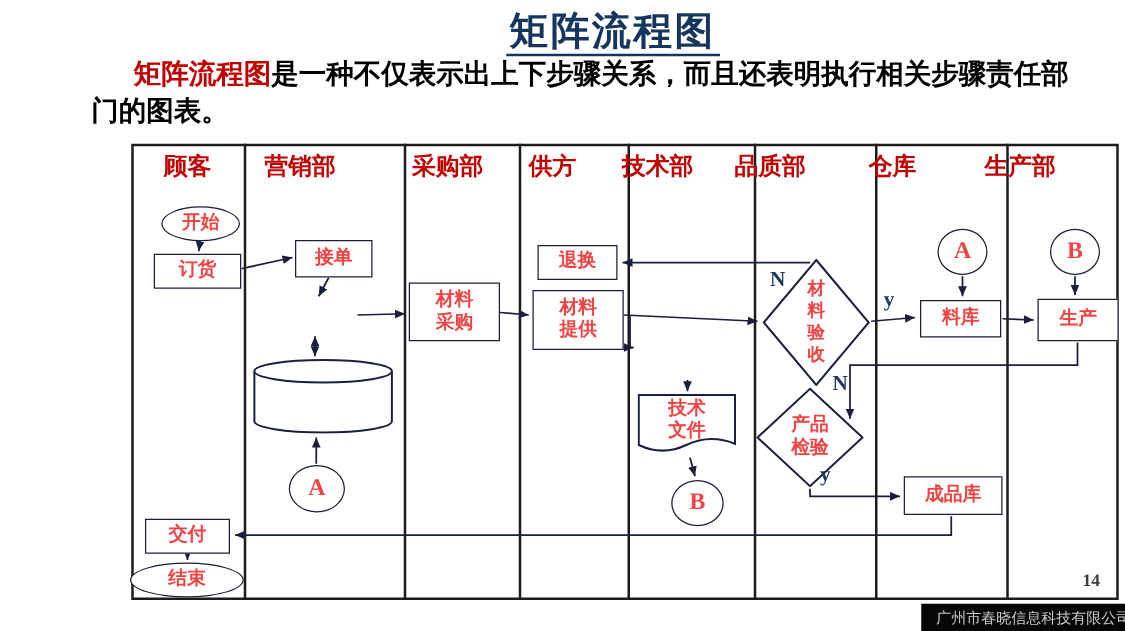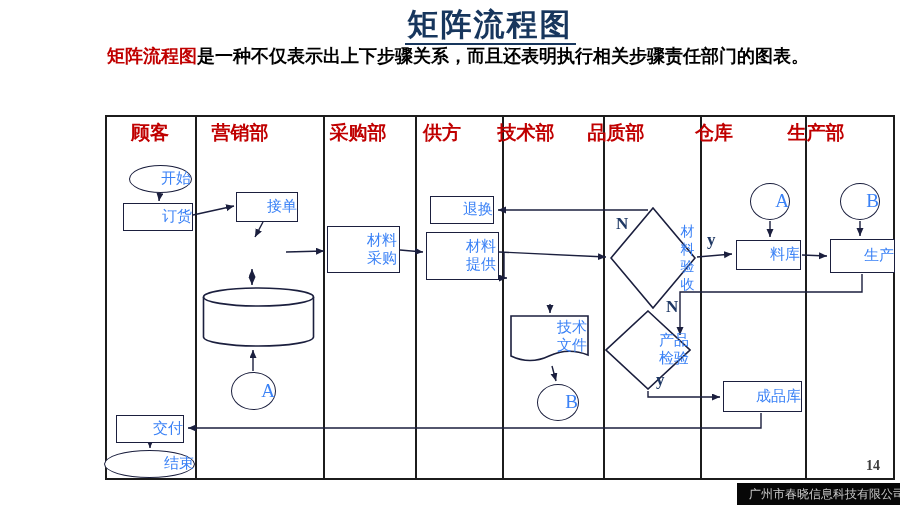--- a/index.html
+++ b/index.html
@@ -5,30 +5,30 @@
   * { box-sizing: border-box; }
   html,body { margin:0; padding:0; background:#fff; }
   body { font-family:"Liberation Serif","DejaVu Serif",serif; }
   .slide { position:relative; width:900px; height:505px; background:#fff; overflow:hidden;margin-left:40px; }
 
   .title { position:absolute; top:4px; left:0; width:100%; text-align:center;
            font-size:31px; font-weight:bold; color:#17365D; margin:0; letter-spacing:2px; }
   .title span { border-bottom:2px solid #17365D; padding:0 3px 1px; }
 
   .intro { position:absolute; left:33px; top:44px; width:795px; margin:0;
-           font-size:18px; line-height:1.35; font-weight:bold; color:#000; text-indent:34px; }
+           font-size:22px; line-height:1.35; font-weight:bold; color:#000; text-indent:34px; }
   .intro .hl { color:#C00000; }
 
   .frame { position:absolute; left:65px; top:115px; width:790px; height:365px; border:2px solid #1c1c1c; background:transparent; }
   .vline { position:absolute; top:115px; height:365px; width:1.5px; background:#1c1c1c; }
   .col-header { position:absolute; top:120px; width:90px; text-align:center;
                 font-size:19px; font-weight:bold; color:#C00000; }
 
-  .node { position:absolute; display:flex; align-items:center; justify-content:flex-end;
-          text-align:center; color:#3b82f6; font-weight:normal; font-size:15px; line-height:1.18; }
+  .node { position:absolute; display:flex; align-items:center; justify-content:center;
+          text-align:center; color:#ef4444; font-weight:bold; font-size:15px; line-height:1.18; }
   .rect { border:1.6px solid #1b1f3e; background:#fff; }
   .ellipse { border:1.6px solid #1b1f3e; background:#fff; border-radius:50%; }
   .shape { position:absolute; inset:0; width:100%; height:100%; }
   .shape path, .shape polygon, .shape ellipse { fill:#fff; stroke:#1b1f3e; stroke-width:1.6; }
   .node > span { position:relative; }
   .w2 { display:inline-block; width:34px; }
   .w1 { display:inline-block; width:17px; font-size:14px; line-height:1.25; }
   .ab { font-size:19px; }
 
   .branch { position:absolute; color:#1F3864; font-weight:bold; font-size:17px; }

